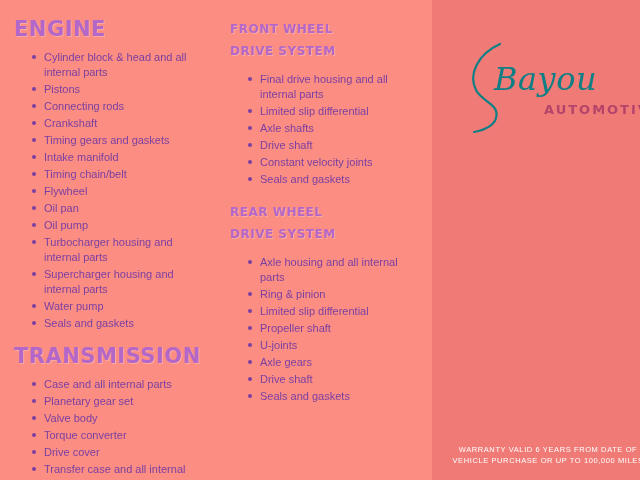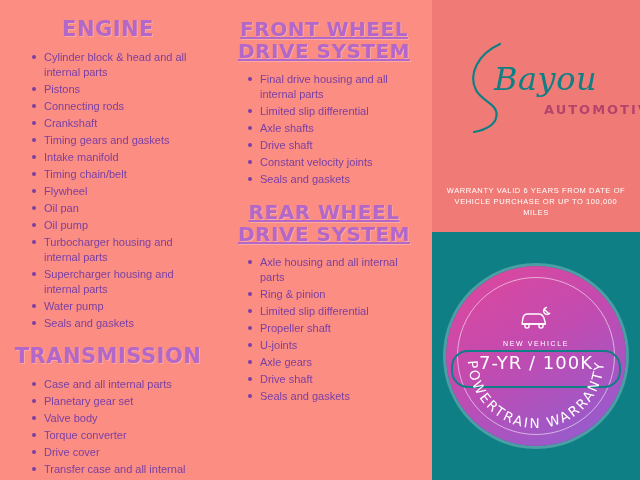--- a/index.html
+++ b/index.html
@@ -28,25 +28,24 @@
   .col-left { width: 216px; }
   .col-mid  { width: 216px; }
 
   .section-title {
     font-family: "DejaVu Sans", sans-serif;
     font-weight: bold;
     font-size: 21px;
     line-height: 22px;
     letter-spacing: 0.5px;
     color: #b267c9;
-    text-align: center;
     margin: 0 0 10px 0;
     text-shadow: 1px 1px 0 rgba(255,255,255,0.25);
   }
-  .section-title.two-line { font-size: 20px; text-decoration: underline; }
+  .section-title.two-line { font-size: 12px; }
   .section { margin-bottom: 14px; }
 
   ul.items {
     list-style: none;
     margin: 4px;
     padding: 0 0 0 14px;
   }
   ul.items li {
     position: relative;
     font-size: 11px;
@@ -63,21 +62,21 @@
     width: 4px;
     height: 4px;
     border-radius: 50%;
     background: #7a3fa3;
   }
 
   
   .col-right {
     width: 208px;
     display: flex;
-    flex-direction: column;
+    flex-direction: row;
   }
   .panel-logo {
     flex: 0 0 232px;
     background: #f07b76;
     position: relative;
     box-sizing: border-box;
     padding: 14px;
   }
   .logo-wrap {
     position: relative;

